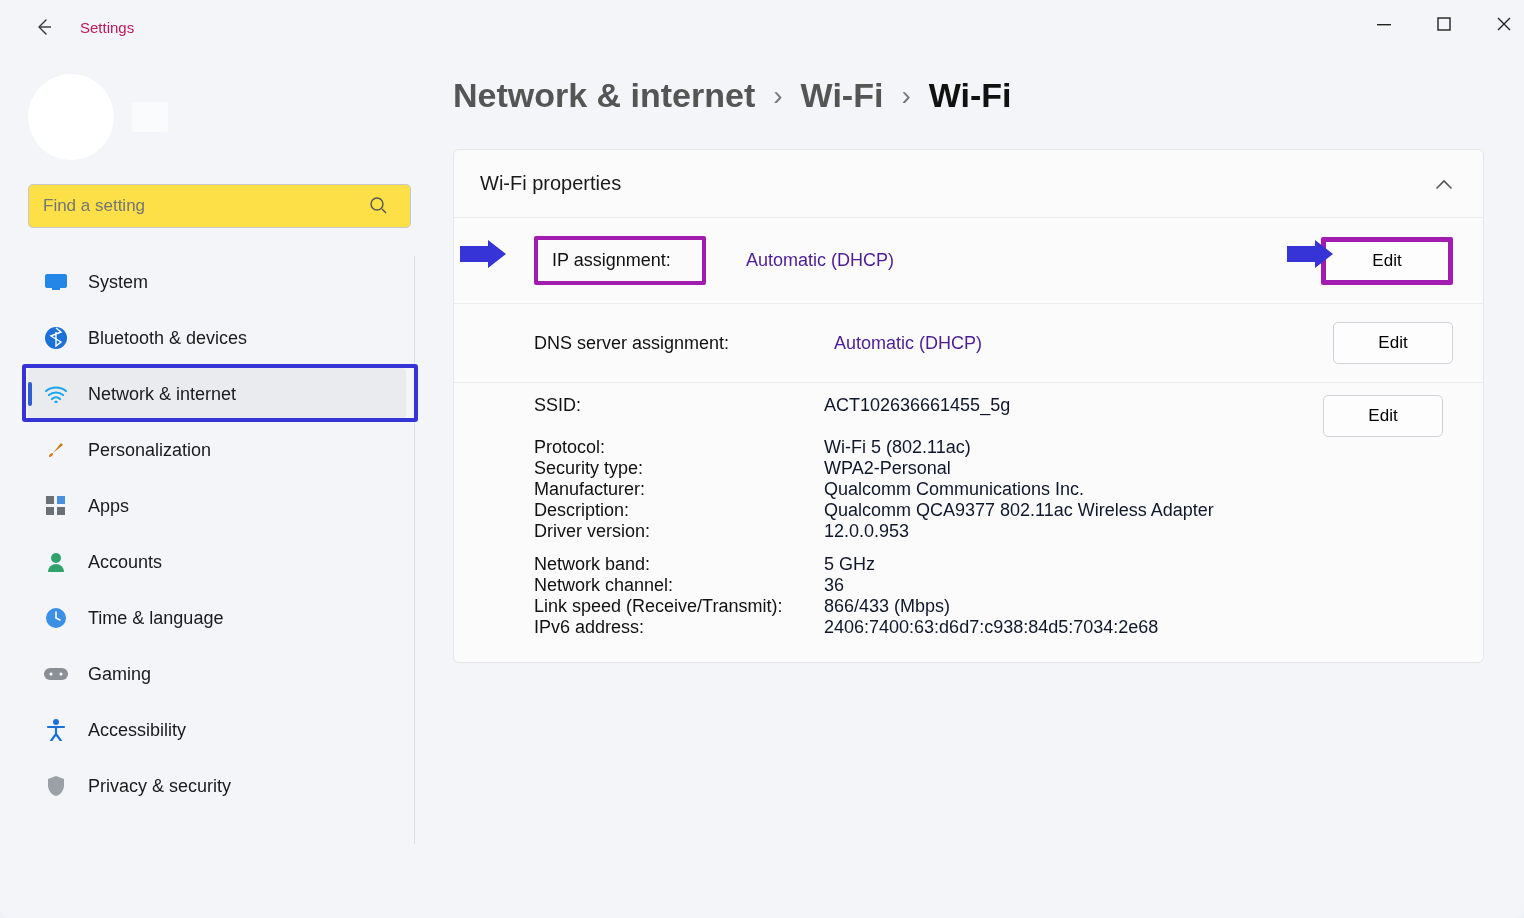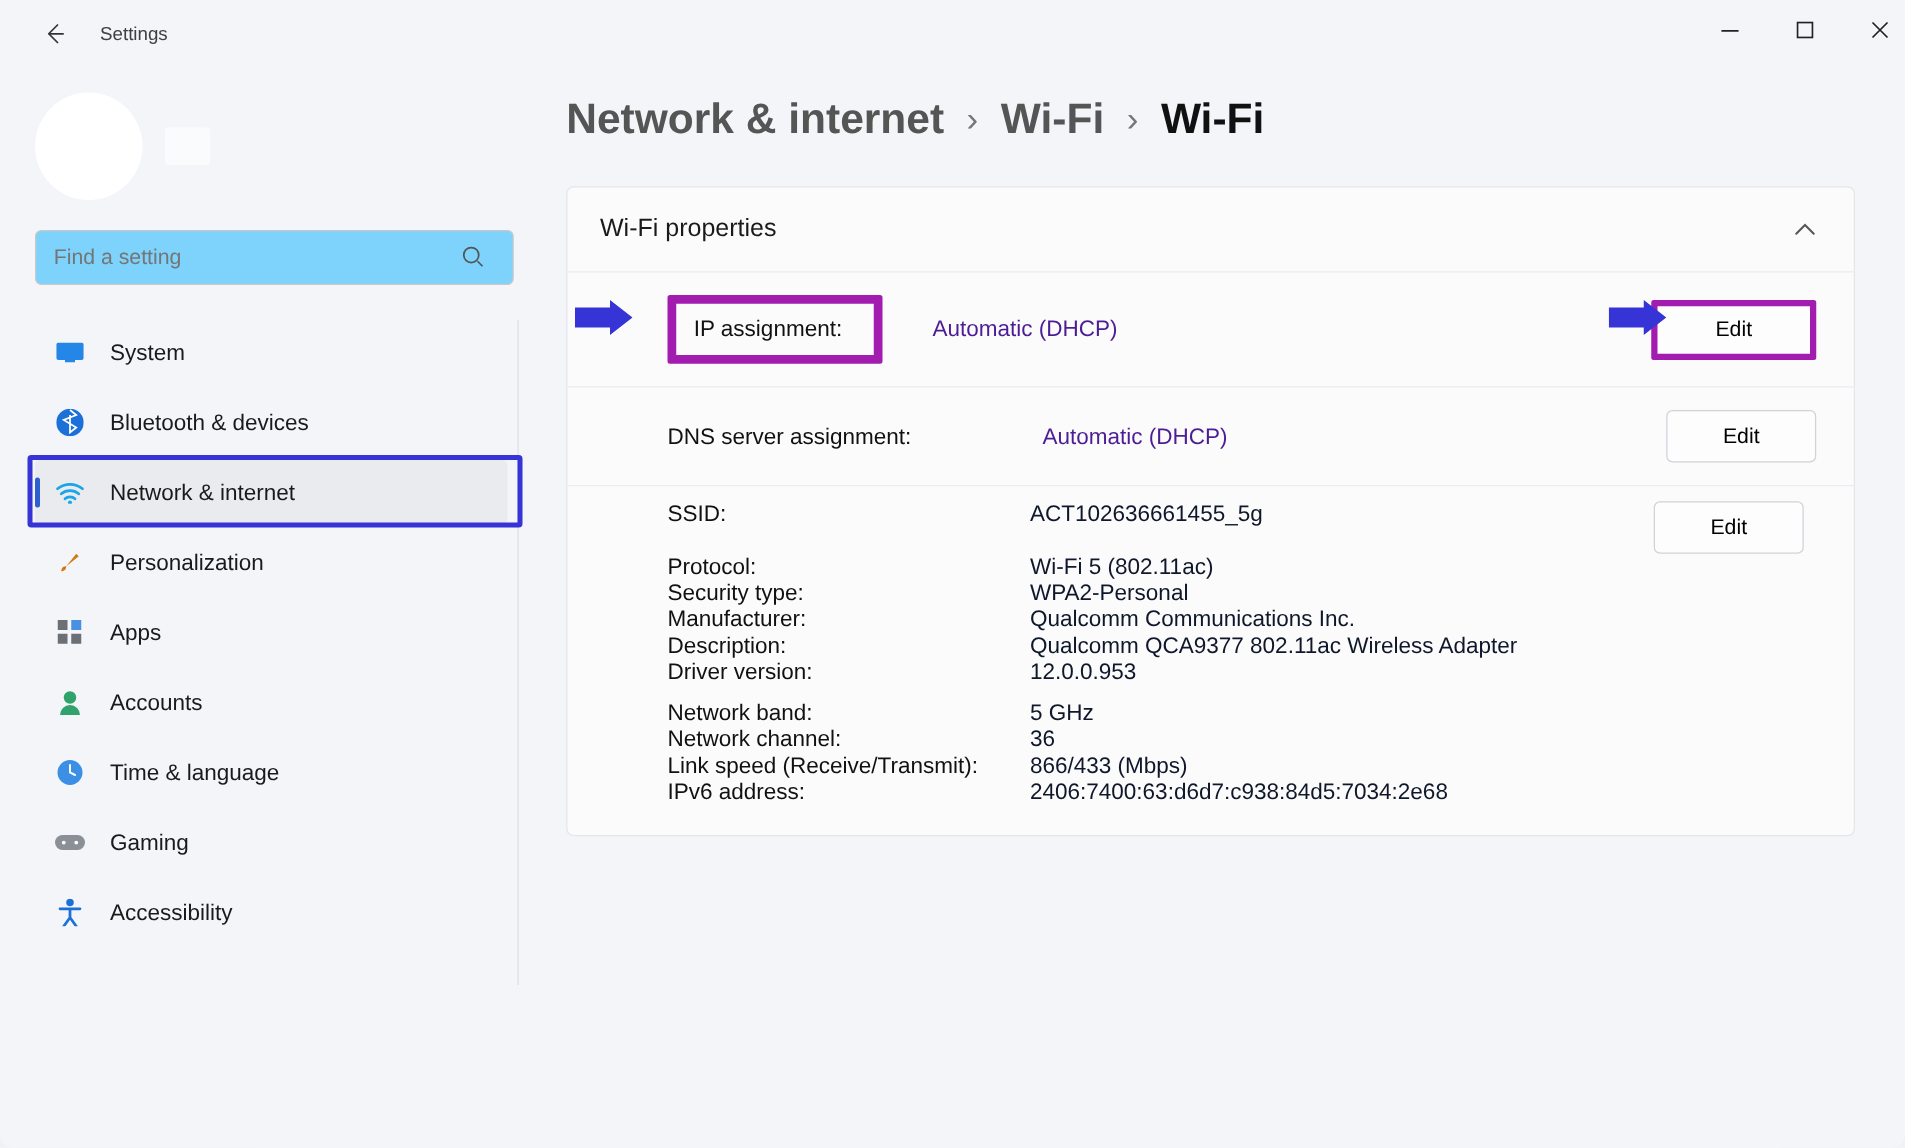--- a/index.html
+++ b/index.html
@@ -28,21 +28,21 @@
   background: #f3f5f9;
 }
 .back-btn {
   width: 28px; height: 28px;
   display: flex; align-items: center; justify-content: center;
   cursor: pointer;
 }
 .app-title {
   margin-left: 22px;
   font-size: 15px;
-  color: #404040;
+  color: #be185d;
 }
 .window-controls {
   position: absolute;
   right: 10px;
   top: 14px;
   display: flex;
   gap: 40px;
 }
 .wc { width: 20px; height: 20px; display:flex; align-items:center; justify-content:center; cursor:pointer;}
 .body-area { display:flex; flex:1; overflow:hidden; }
@@ -65,21 +65,21 @@
   border-radius: 3px;
   opacity: .6;
 }
 .search-wrap {
   position: relative;
   margin-bottom: 28px;
 }
 .search-input {
   width: 383px; height: 44px;
   border: 1px solid #c8c8c8;
-  background: #7dd3fc;
+  background: #fde047;
   border-radius: 5px;
   padding: 0 44px 0 14px;
   font-size: 17px;
   color: #666;
   outline:none;
 }
 .search-icon {
   position:absolute; right: 28px; top: 12px;
 }
 
@@ -153,21 +153,21 @@
   font-size: 17px;
   cursor:pointer;
   display:flex; align-items:center; justify-content:center;
 }
 .arrow-annot {
   position:absolute;
   width: 46px; height: 28px;
 }
 .arrow-annot svg { display:block;}
 .box-annot {
-  border: 7px solid #a21caf;
+  border: 4px solid #a21caf;
   border-radius: 2px;
 }
 
 .info-block {
   padding: 12px 30px 24px 80px;
   font-size: 18px;
 }
 .info-grid { display:grid; grid-template-columns: 290px 1fr 130px; align-items:start;}
 .info-label { color:#111; }
 .info-value { color:#0f172a; word-break:break-all; padding-right:20px;}
@@ -301,20 +301,28 @@
         </div>
         <div class="nav-item">
           <span class="icon-slot">
               <svg width="20" height="22">
                 <circle cx="10" cy="3" r="3" fill="#1c71d8"></circle>
                 <path d="M2 8h16M10 8v7m-5 7l5-7 5 7" stroke="#1c71d8" stroke-width="2.2" fill="none" stroke-linecap="round"></path>
               </svg>
             </span>
           <span>Accessibility</span>
         </div>
+        <div class="nav-item">
+          <span class="icon-slot">
+              <svg width="20" height="22">
+                <path d="M10 1l8 3v6c0 6-4 10-8 11-4-1-8-5-8-11V4z" fill="#9aa0a6"></path>
+              </svg>
+            </span>
+          <span>Privacy &amp; security</span>
+        </div>
       </div>
     </div>
 
     <div class="main">
       <div class="breadcrumbs">
         <span class="crumb-link">Network &amp; internet</span>
         <span class="crumb-sep">›</span>
         <span class="crumb-link">Wi-Fi</span>
         <span class="crumb-sep">›</span>
         <span class="crumb-current">Wi-Fi</span>

